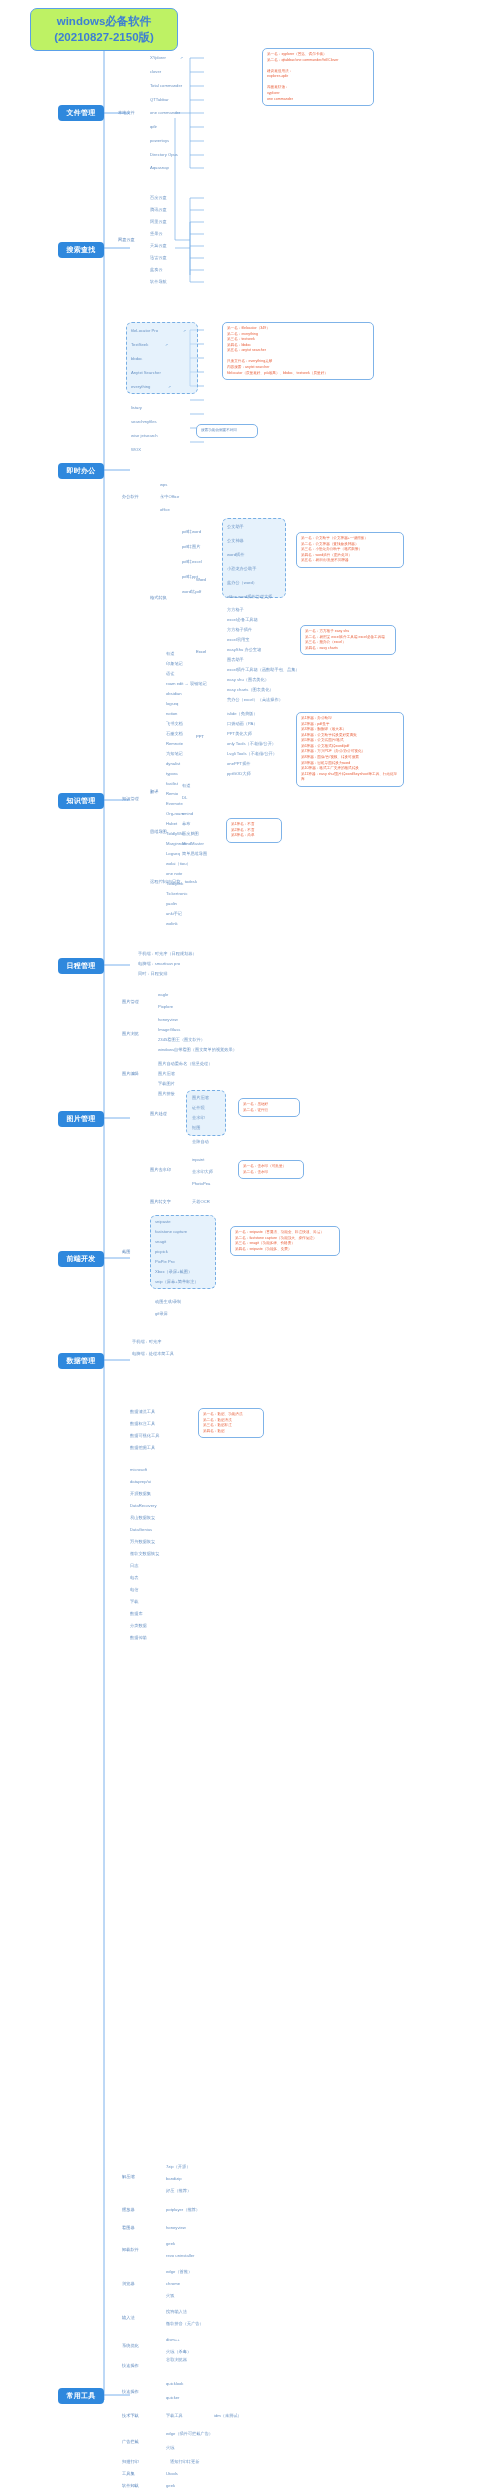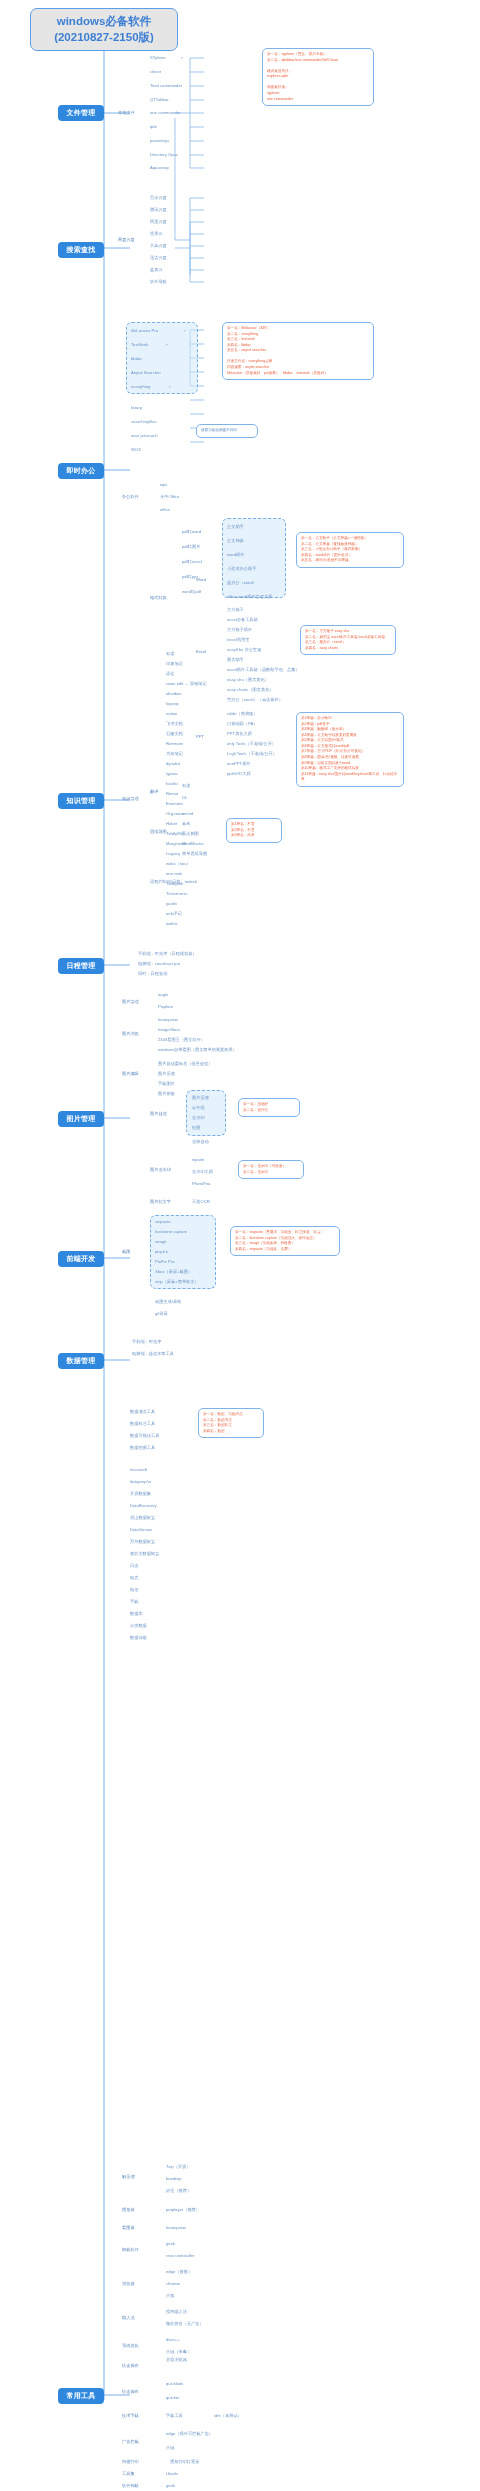--- a/index.html
+++ b/index.html
@@ -12,21 +12,21 @@
     overflow: hidden;
     color: #4a7ebb;
   }
   #canvas { position:absolute; left:0; top:0; width:480px; height:2491px; }
   svg.wires { position:absolute; left:0; top:0; width:480px; height:2491px; pointer-events:none; }
 
   .root-node {
     position:absolute;
     border:1.4px solid #5aa0e8;
     border-radius:7px;
-    background:#e5e5e5;
+    background:#bef264;
     color:#3d7fd4;
     font-size:11.5px;
     font-weight:bold;
     line-height:1.35;
     text-align:center;
     padding:5px 8px;
     white-space:pre-line;
   }
   .main-node {
     position:absolute;

